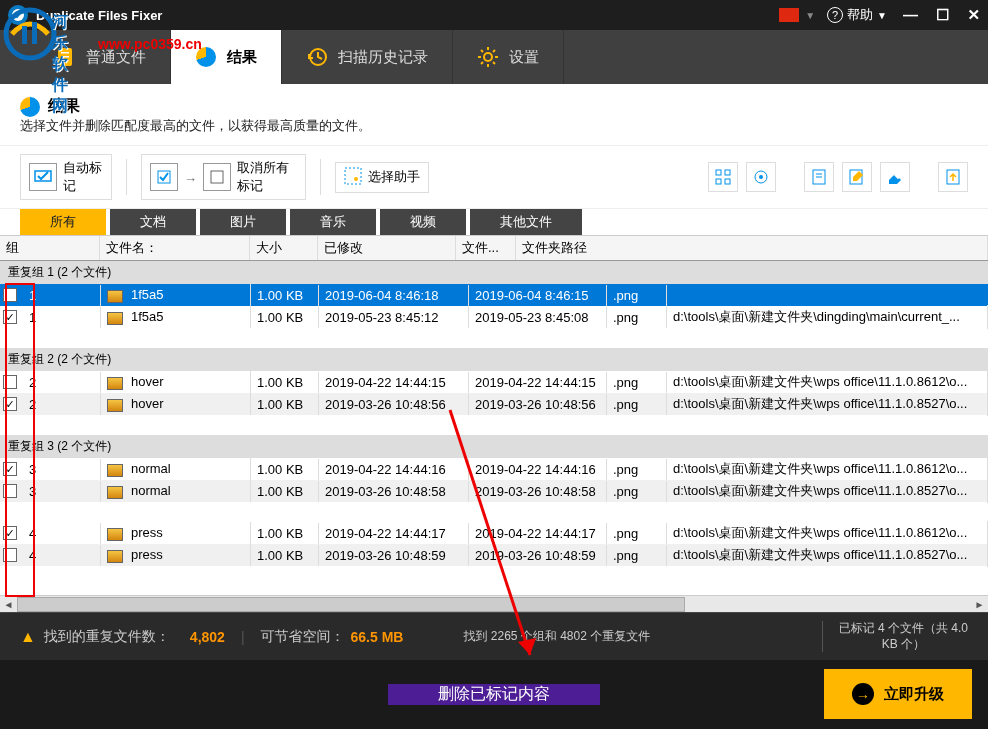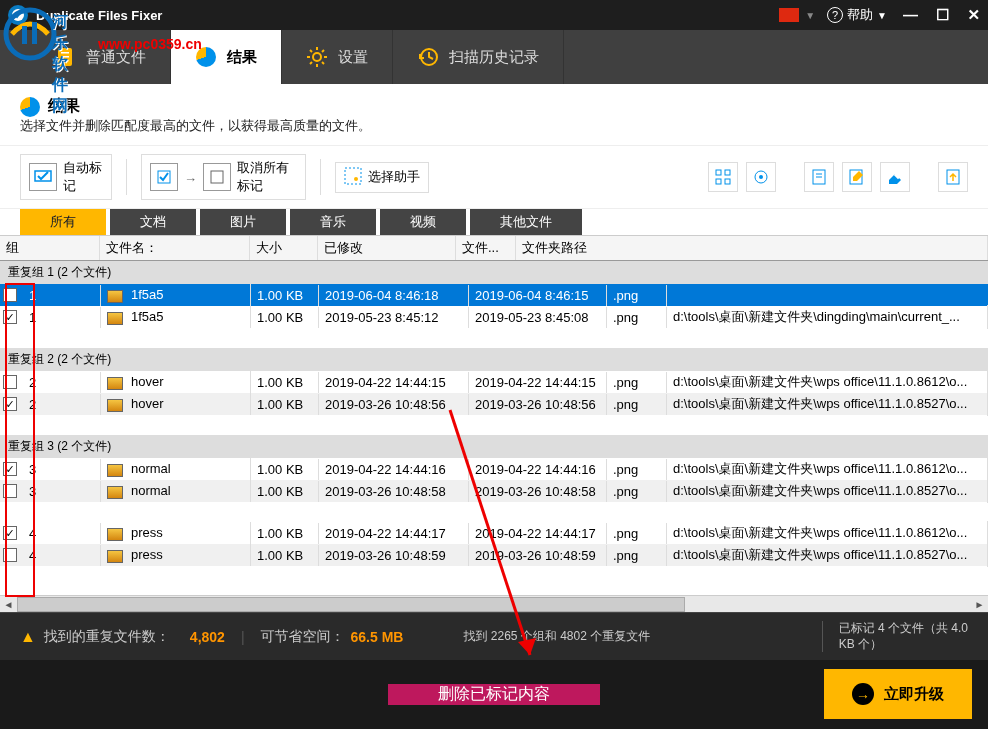--- a/index.html
+++ b/index.html
@@ -79,26 +79,26 @@
 .hscroll { height: 17px; background: #e8e8e8; display: flex; align-items: center; border-top: 1px solid #ccc; }
 .hscroll .arrow { width: 17px; height: 17px; display: flex; align-items: center; justify-content: center; font-size: 10px; color: #555; }
 .hscroll .track { flex: 1; height: 17px; position: relative; }
 .hscroll .thumb { position: absolute; height: 15px; top: 1px; background: #ccc; border: 1px solid #aaa; }
 
 
 .status-bar { height: 48px; background: #2a2a2a; display: flex; align-items: center; padding: 0 20px; color: #ccc; font-size: 14px; border-top: 1px solid #444; }
 .status-bar .warn-icon { color: #ffb700; margin-right: 8px; font-size: 16px; }
 .status-bar .orange { color: #ff9500; font-weight: bold; }
 .status-bar .divider { margin: 0 16px; color: #555; }
-.status-bar .right-info { margin-left: auto; font-size: 12px; text-align: left; line-height: 1.3; border-left: 1px solid #555; padding-left: 16px; }
+.status-bar .right-info { margin-left: auto; font-size: 12px; text-align: center; line-height: 1.3; border-left: 1px solid #555; padding-left: 16px; }
 .status-bar .sub-info { font-size: 12px; margin-left: 60px; }
 
 
 .bottom-bar { height: 68px; background: #1a1a1a; display: flex; align-items: center; justify-content: center; position: relative; }
-.btn-delete { background: #be185d; color: #fff; padding: 0 50px; font-size: 16px; cursor: pointer; border: none; }
+.btn-delete { background: #4c1d95; color: #fff; padding: 0 50px; font-size: 16px; cursor: pointer; border: none; }
 .btn-upgrade { position: absolute; right: 16px; background: #ffb700; color: #000; padding: 14px 28px; font-size: 15px; font-weight: bold; cursor: pointer; display: flex; align-items: center; gap: 10px; }
 .upgrade-arrow { width: 22px; height: 22px; background: #000; color: #ffb700; border-radius: 50%; display: flex; align-items: center; justify-content: center; font-size: 14px; }
 
 .pie-icon { width: 20px; height: 20px; border-radius: 50%; background: conic-gradient(#0091ea 0 70%, #ffb700 70% 100%); }
 </style>
 </head>
 <body>
 
 <div class="title-bar">
   <span class="app-icon">
@@ -147,45 +147,45 @@
     </div>
     <div class="main-tab active">
       <span class="tab-icon">
         <span class="pie-icon"></span>
       </span>
       <span>结果</span>
     </div>
     <div class="main-tab">
       <span class="tab-icon">
         <svg width="22" height="22" viewBox="0 0 22 22">
+          <circle cx="12" cy="11" r="8" fill="none" stroke="#ffb700" stroke-width="2"></circle>
+          <path d="M12 6 L12 11 L16 13" stroke="#ffb700" stroke-width="2" fill="none"></path>
+          <path d="M3 8 L3 12 L7 12" stroke="#ffb700" stroke-width="2" fill="none"></path>
+        </svg>
+      </span>
+      <span>扫描历史记录</span>
+    </div>
+    <div class="main-tab">
+      <span class="tab-icon">
+        <svg width="22" height="22" viewBox="0 0 22 22">
           <circle cx="11" cy="11" r="4" fill="none" stroke="#ffb700" stroke-width="2"></circle>
           <g stroke="#ffb700" stroke-width="2">
             <line x1="11" y1="1" x2="11" y2="4"></line>
             <line x1="11" y1="18" x2="11" y2="21"></line>
             <line x1="1" y1="11" x2="4" y2="11"></line>
             <line x1="18" y1="11" x2="21" y2="11"></line>
             <line x1="4" y1="4" x2="6" y2="6"></line>
             <line x1="16" y1="16" x2="18" y2="18"></line>
             <line x1="4" y1="18" x2="6" y2="16"></line>
             <line x1="16" y1="6" x2="18" y2="4"></line>
           </g>
         </svg>
       </span>
       <span>设置</span>
     </div>
-    <div class="main-tab">
-      <span class="tab-icon">
-        <svg width="22" height="22" viewBox="0 0 22 22">
-          <circle cx="12" cy="11" r="8" fill="none" stroke="#ffb700" stroke-width="2"></circle>
-          <path d="M12 6 L12 11 L16 13" stroke="#ffb700" stroke-width="2" fill="none"></path>
-          <path d="M3 8 L3 12 L7 12" stroke="#ffb700" stroke-width="2" fill="none"></path>
-        </svg>
-      </span>
-      <span>扫描历史记录</span>
-    </div>
   </div>
 
 <div class="content">
   <div class="results-header">
     <div class="results-title">
       <span class="pie-icon"></span>
       <span>结果</span>
     </div>
     <div class="results-sub">选择文件并删除匹配度最高的文件，以获得最高质量的文件。</div>
   </div>

